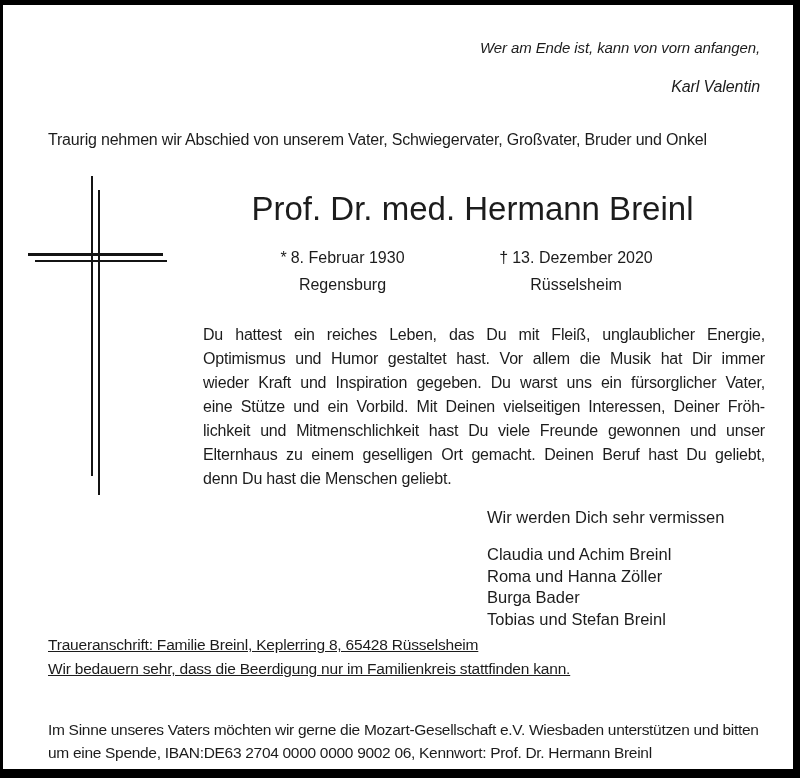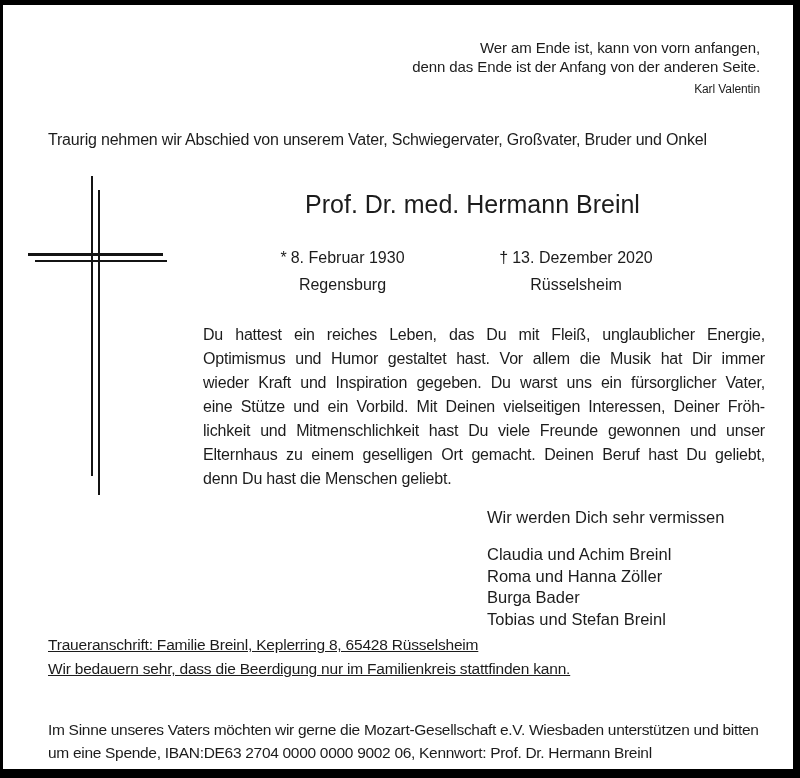--- a/index.html
+++ b/index.html
@@ -15,44 +15,45 @@
     background: #ffffff;
     border-style: solid;
     border-color: #000000;
     border-width: 5px 7px 9px 3px;
     overflow: hidden;
   }
   
   .quote {
     position: absolute; top: 33px; right: 33px;
     text-align: right;
+    font-style: italic;
     font-size: 15px; line-height: 19px;
     letter-spacing: -0.1px;
   }
   .quote .attribution {
-    font-size: 12px;
-    margin-top: 4px;
+    font-size: 16px;
+    margin-top: 20px;
   }
   
   .intro {
     position: absolute; left: 45px; top: 126px;
     font-size: 16px; letter-spacing: -0.2px;
     white-space: nowrap;
   }
   
   .cross { position: absolute; left: 0; top: 0; }
   .cross .bar { position: absolute; background: #141414; }
   .cross .v1 { left: 88px;  top: 171px; width: 2px;  height: 300px; }
   .cross .v2 { left: 95px;  top: 185px; width: 2px;  height: 305px; }
   .cross .h1 { left: 25px;  top: 248px; width: 135px; height: 3px; }
   .cross .h2 { left: 32px;  top: 255px; width: 132px; height: 2px; }
   
   .name {
     position: absolute; left: 197px; top: 185px; width: 545px;
-    font-size: 25px; font-weight: 400;
+    font-size: 33px; font-weight: 400;
     text-align: center;
     white-space: nowrap;
   }
   
   .dates { position: absolute; left: 0; top: 239px; width: 100%; }
   .date-col { position: absolute; text-align: center; font-size: 16px; line-height: 27px; }
   .date-col.birth { left: 252px; width: 175px; }
   .date-col.death { left: 473px; width: 200px; }
   .date-col .sym { margin-right: 4px; }
   
@@ -85,21 +86,20 @@
     white-space: nowrap;
   }
 </style>
 </head>
 <body>
 
 <div class="page">
 
   <div class="quote">
     <div>Wer am Ende ist, kann von vorn anfangen,</div>
-    <div>denn das Ende ist der Anfang von der anderen Seite.</div>
     <div class="attribution">Karl Valentin</div>
   </div>
 
   <div class="intro">Traurig nehmen wir Abschied von unserem Vater, Schwiegervater, Großvater, Bruder und Onkel</div>
 
   <div class="cross">
     <div class="bar v1"></div>
     <div class="bar v2"></div>
     <div class="bar h1"></div>
     <div class="bar h2"></div>

